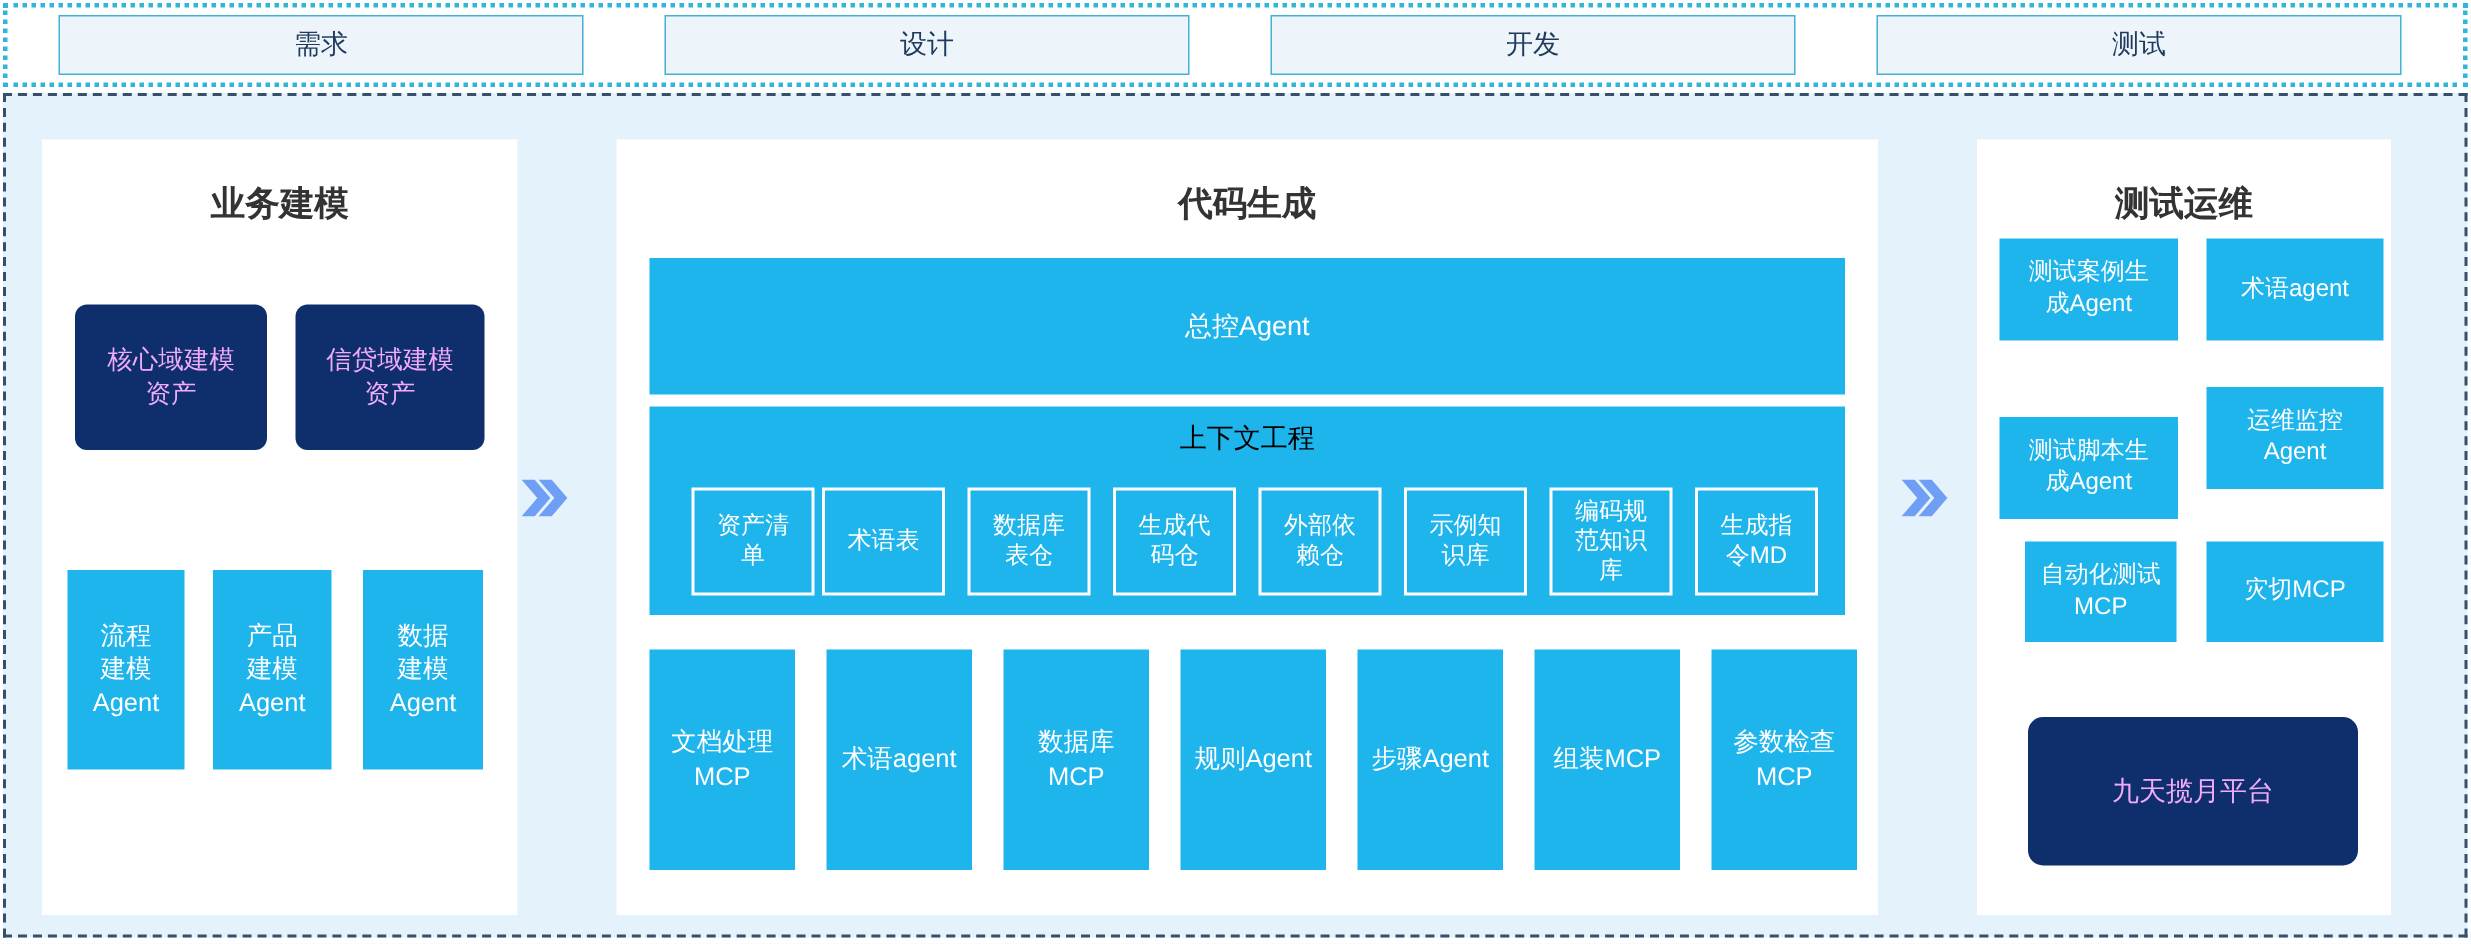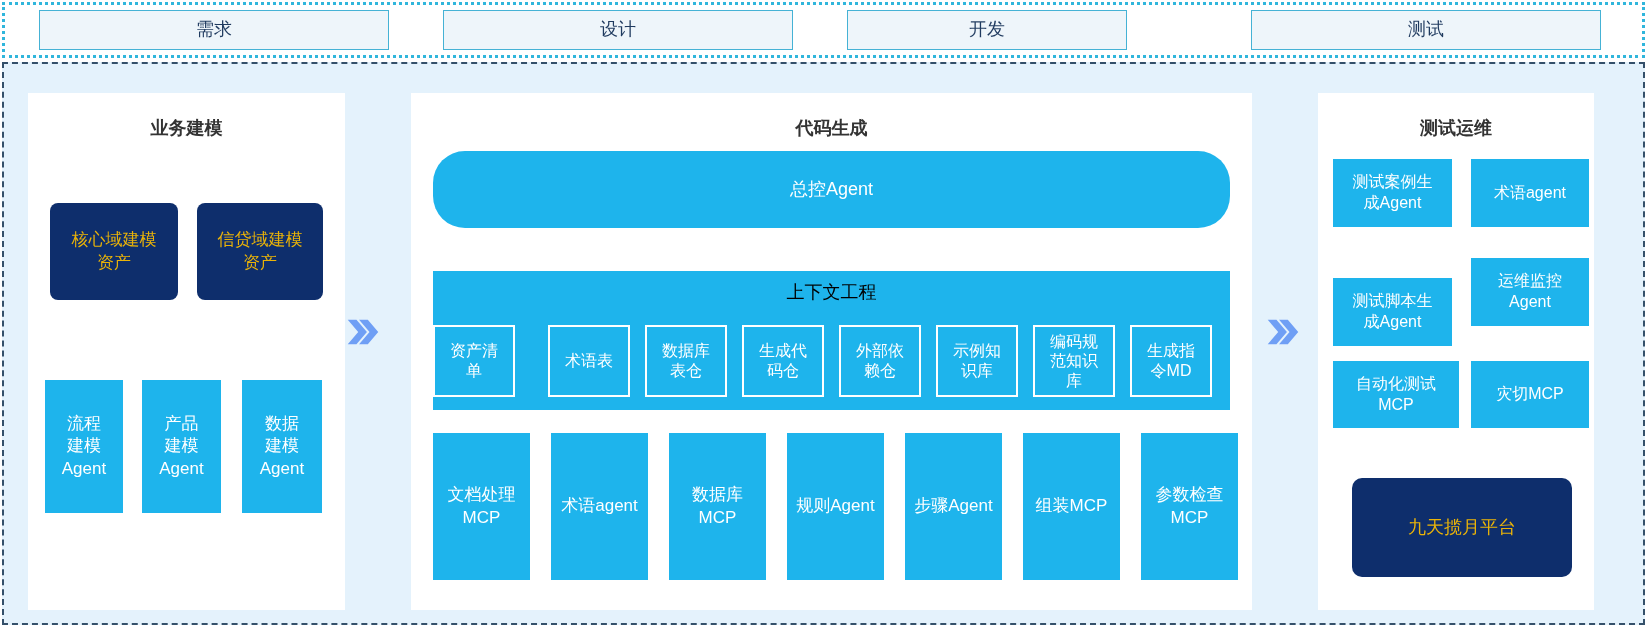--- a/index.html
+++ b/index.html
@@ -17,42 +17,42 @@
   html,body{margin:0;padding:0;background:#ffffff;}
   body{font-family:"Liberation Sans","DejaVu Sans",sans-serif;}
   .stage{position:relative;width:1647px;height:629px;overflow:hidden;}
   .band{position:absolute;box-sizing:border-box;}
   .top-band{left:2px;top:2px;width:1643px;height:56px;border:3px dotted var(--dotted);background:#ffffff;}
   .main-band{left:2px;top:62px;width:1643px;height:563px;border:2px dashed var(--dashed);background:var(--band-bg);}
   .box{position:absolute;box-sizing:border-box;display:flex;align-items:center;justify-content:center;
        text-align:center;white-space:pre-line;line-height:1.3;}
   .phase-box{background:var(--phase-bg);border:1px solid var(--phase-border);color:var(--phase-text);font-size:18px;}
   .panel{position:absolute;background:#ffffff;box-sizing:border-box;}
-  .panel-title{position:absolute;top:8px;left:0;right:0;text-align:center;font-size:18px;font-weight:bold;color:var(--title);}
+  .panel-title{position:absolute;top:8px;left:0;right:0;text-align:center;font-size:23px;font-weight:bold;color:var(--title);}
   .cyan{background:var(--cyan);color:#ffffff;}
-  .navy{background:var(--navy);color:#eab308;border-radius:8px;}
+  .navy{background:var(--navy);color:#f0abfc;border-radius:8px;}
   .asset-box{font-size:17px;}
   .agent-box{font-size:17px;}
   .bar-label{font-size:18px;}
   .group-label{position:absolute;top:9px;left:0;right:0;text-align:center;font-size:18px;color:#000000;}
   .ctx-item{border:2px solid #ffffff;font-size:16px;line-height:1.22;color:#ffffff;}
   .worker-box{font-size:17px;}
   .tops-box{font-size:16px;}
   .platform-box{font-size:18px;border-radius:10px;}
   .chevron{position:absolute;color:var(--arrow);}
 </style>
 </head>
 <body>
 
 <div class="stage">
 
   <div class="band top-band"></div>
   <div class="box phase-box" style="left:39px;top:10px;width:350px;height:40px;">需求</div>
   <div class="box phase-box" style="left:443px;top:10px;width:350px;height:40px;">设计</div>
-  <div class="box phase-box" style="left:847px;top:10px;width:280px;height:40px;">开发</div>
+  <div class="box phase-box" style="left:847px;top:10px;width:350px;height:40px;">开发</div>
   <div class="box phase-box" style="left:1251px;top:10px;width:350px;height:40px;">测试</div>
 
   <div class="band main-band"></div>
 
   <section class="panel" style="left:28px;top:93px;width:317px;height:517px;">
     <h2 class="panel-title">业务建模</h2>
     <div class="box navy asset-box" style="left:22px;top:110px;width:128px;height:97px;">核心域建模
 资产</div>
     <div class="box navy asset-box" style="left:169px;top:110px;width:126px;height:97px;">信贷域建模
 资产</div>
@@ -68,25 +68,25 @@
   </section>
 
   <svg class="chevron" style="left:346px;top:316px;" width="34" height="32" viewBox="0 0 39 32">
     <path d="M2 2 H12 L24 16 L12 30 H2 L14 16 Z" fill="currentColor"></path>
     <path d="M15 2 H25 L37 16 L25 30 H15 L27 16 Z" fill="currentColor"></path>
   </svg>
 
   <section class="panel" style="left:411px;top:93px;width:841px;height:517px;">
     <h2 class="panel-title">代码生成</h2>
 
-    <div class="box cyan bar-label" style="left:22px;top:58px;width:797px;height:77px;border-radius:32px;">总控Agent</div>
+    <div class="box cyan bar-label" style="left:22px;top:79px;width:797px;height:91px;">总控Agent</div>
 
     <div class="cyan" style="position:absolute;left:22px;top:178px;width:797px;height:139px;box-sizing:border-box;">
       <div class="group-label">上下文工程</div>
-      <div class="box cyan ctx-item" style="left:0;top:54px;width:82px;height:72px;">资产清
+      <div class="box cyan ctx-item" style="left:28px;top:54px;width:82px;height:72px;">资产清
 单</div>
       <div class="box cyan ctx-item" style="left:115px;top:54px;width:82px;height:72px;">术语表</div>
       <div class="box cyan ctx-item" style="left:212px;top:54px;width:82px;height:72px;">数据库
 表仓</div>
       <div class="box cyan ctx-item" style="left:309px;top:54px;width:82px;height:72px;">生成代
 码仓</div>
       <div class="box cyan ctx-item" style="left:406px;top:54px;width:82px;height:72px;">外部依
 赖仓</div>
       <div class="box cyan ctx-item" style="left:503px;top:54px;width:82px;height:72px;">示例知
 识库</div>
@@ -116,19 +116,19 @@
 
   <section class="panel" style="left:1318px;top:93px;width:276px;height:517px;padding-left:14px;">
     <h2 class="panel-title">测试运维</h2>
     <div class="box cyan tops-box" style="left:15px;top:66px;width:119px;height:68px;">测试案例生
 成Agent</div>
     <div class="box cyan tops-box" style="left:153px;top:66px;width:118px;height:68px;">术语agent</div>
     <div class="box cyan tops-box" style="left:15px;top:165px;width:119px;height:68px;margin-top:20px;">测试脚本生
 成Agent</div>
     <div class="box cyan tops-box" style="left:153px;top:165px;width:118px;height:68px;">运维监控
 Agent</div>
-    <div class="box cyan tops-box" style="left:15px;top:268px;width:126px;height:67px;">自动化测试
+    <div class="box cyan tops-box" style="left:32px;top:268px;width:101px;height:67px;">自动化测试
 MCP</div>
     <div class="box cyan tops-box" style="left:153px;top:268px;width:118px;height:67px;">灾切MCP</div>
     <div class="box navy platform-box" style="left:34px;top:385px;width:220px;height:99px;">九天揽月平台</div>
   </section>
 
 </div>
 
 </body></html>

